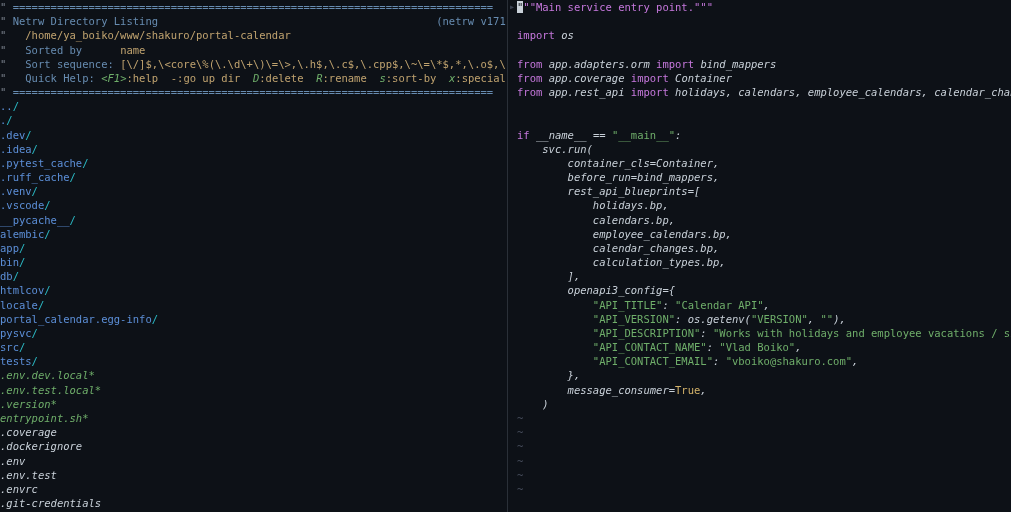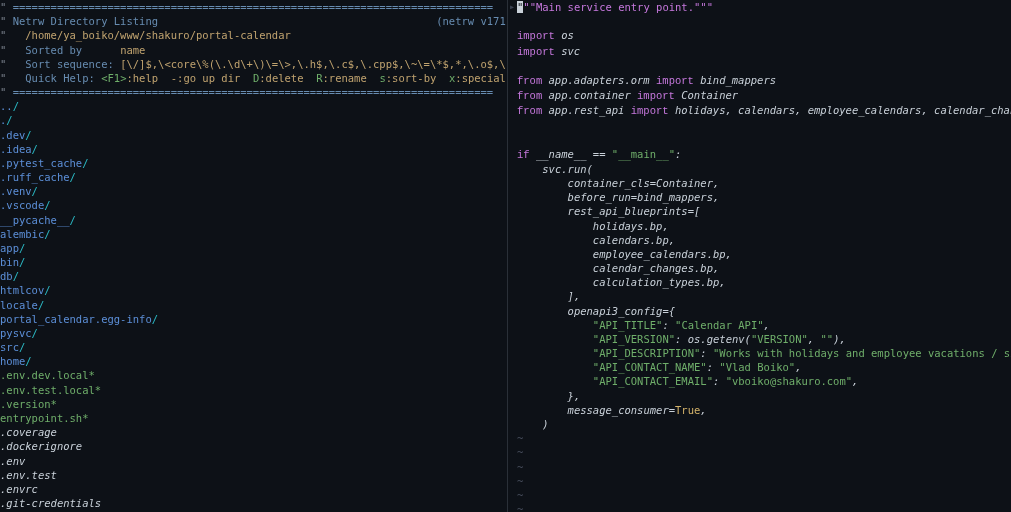--- a/index.html
+++ b/index.html
@@ -39,27 +39,27 @@
     font-size: 10px;
     line-height: 1.37;
     text-align: center;
   }
   .rcontent {
     margin-left: 8px;
   }
   .blue { color: #5c8fd8; }
   .cyan { color: #2bbac5; }
   .tan { color: #c0a36f; }
-  .green { color: #6fae6a; }
+  .green { color: #6fae6a; font-style: italic; }
   .yellow { color: #d4b36a; }
   .gray { color: #7d8590; }
   .dullblue { color: #678cb1; }
   .white { color: #c9d1d9; font-style: italic; }
   .dim { color: #454c5a; }
-  .kwd { color: #c678dd; font-family: Liberation Mono, monospace; }
+  .kwd { color: #c678dd; }
   .str { color: #6fae6a; }
   .comment { color: #c678dd; }
   .cursor {
     background: #c9d1d9;
     color: #0d1117;
   }
   .row { white-space: pre; }
 </style>
 </head>
 <body>
@@ -84,21 +84,21 @@
       <div class="row"><span class="blue">__pycache__</span><span class="cyan">/</span></div>
       <div class="row"><span class="blue">alembic</span><span class="cyan">/</span></div>
       <div class="row"><span class="blue">app</span><span class="cyan">/</span></div>
       <div class="row"><span class="blue">bin</span><span class="cyan">/</span></div>
       <div class="row"><span class="blue">db</span><span class="cyan">/</span></div>
       <div class="row"><span class="blue">htmlcov</span><span class="cyan">/</span></div>
       <div class="row"><span class="blue">locale</span><span class="cyan">/</span></div>
       <div class="row"><span class="blue">portal_calendar.egg-info</span><span class="cyan">/</span></div>
       <div class="row"><span class="blue">pysvc</span><span class="cyan">/</span></div>
       <div class="row"><span class="blue">src</span><span class="cyan">/</span></div>
-      <div class="row"><span class="blue">home</span><span class="cyan">/</span></div>
+      <div class="row"><span class="blue">tests</span><span class="cyan">/</span></div>
     </div>
   <div id="gfiles">
       <div class="row"><span class="green">.env.dev.local*</span></div>
       <div class="row"><span class="green">.env.test.local*</span></div>
       <div class="row"><span class="green">.version*</span></div>
       <div class="row"><span class="green">entrypoint.sh*</span></div>
     </div>
   <div id="pfiles">
       <div class="row white">.coverage</div>
       <div class="row white">.dockerignore</div>
@@ -145,24 +145,23 @@
  
  
  
  
  
 </div>
   <div class="rcontent">
     <div class="row"><span class="cursor">"</span><span class="comment">""Main service entry point."""</span></div>
     <div class="row"> </div>
     <div class="row"><span class="kwd">import</span><span> </span><span class="white">os</span></div>
-    <div class="row"><span class="kwd">import</span><span> </span><span class="white">svc</span></div>
     <div class="row"> </div>
     <div class="row"><span class="kwd">from</span><span> </span><span class="white">app.adapters.orm</span><span> </span><span class="kwd">import</span><span> </span><span class="white">bind_mappers</span></div>
-    <div class="row"><span class="kwd">from</span><span> </span><span class="white">app.container</span><span> </span><span class="kwd">import</span><span> </span><span class="white">Container</span></div>
+    <div class="row"><span class="kwd">from</span><span> </span><span class="white">app.coverage</span><span> </span><span class="kwd">import</span><span> </span><span class="white">Container</span></div>
     <div class="row"><span class="kwd">from</span><span> </span><span class="white">app.rest_api</span><span> </span><span class="kwd">import</span><span> </span><span class="white">holidays, calendars, employee_calendars, calendar_changes, calculation_types</span></div>
     <div class="row"> </div>
     <div class="row"> </div>
     <div class="row"><span class="kwd">if</span><span> </span><span class="white">__name__</span><span> </span><span class="white">==</span><span> </span><span class="str">"__main__"</span><span class="white">:</span></div>
     <div class="row"><span>    </span><span class="white">svc.run(</span></div>
     <div class="row"><span>        </span><span class="white">container_cls=Container,</span></div>
     <div class="row"><span>        </span><span class="white">before_run=bind_mappers,</span></div>
     <div class="row"><span>        </span><span class="white">rest_api_blueprints=[</span></div>
     <div id="bps">
         <div class="row"><span>            </span><span class="white">holidays.bp,</span></div>

